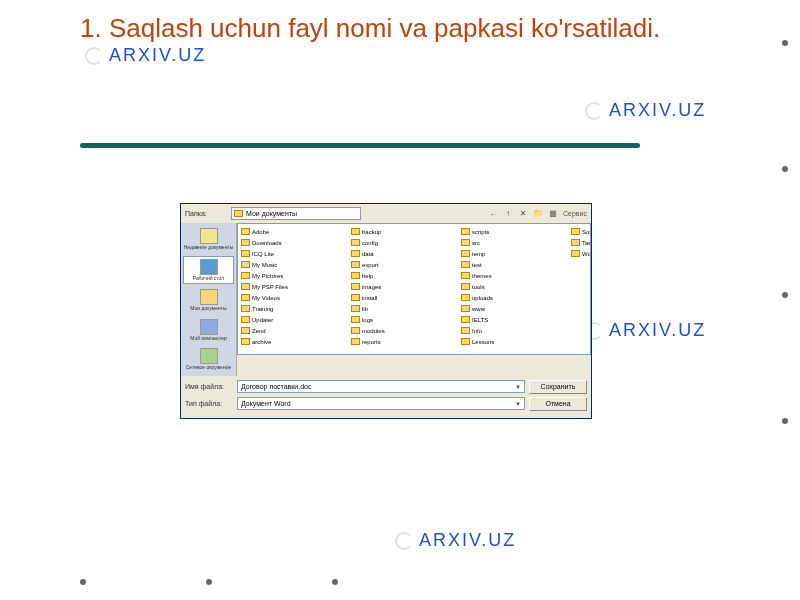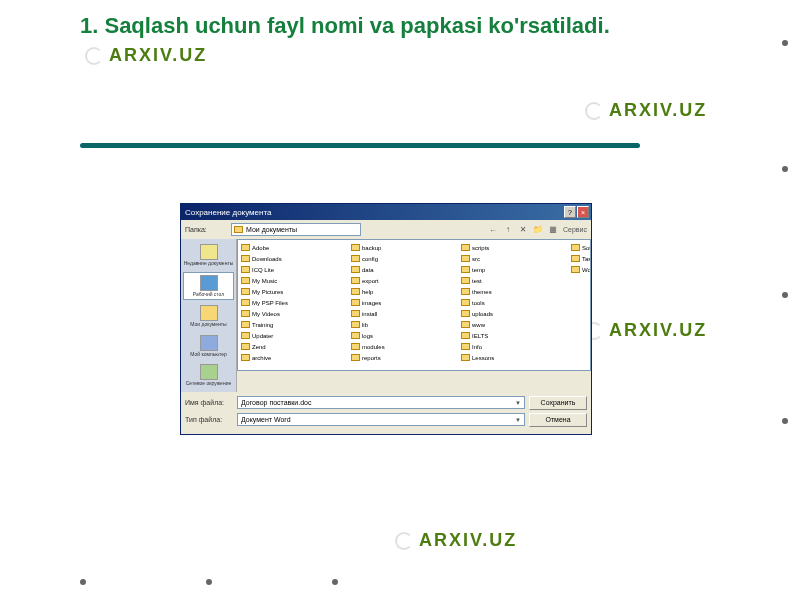--- a/index.html
+++ b/index.html
@@ -6,22 +6,22 @@
 body {
 width: 800px;
 height: 600px;
 background: #ffffff;
 font-family: Arial, sans-serif;
 position: relative;
 overflow: hidden;
 }
 .watermark {
 position: absolute;
-color: #4d7c0f;
-font-weight: bold;
+color: #1d4ed8;
+font-weight: normal;
 font-size: 18px;
 letter-spacing: 2px;
 pointer-events: none;
 display: flex;
 align-items: center;
 gap: 6px;
 }
 .watermark::before {
 content: "";
 width: 14px;
@@ -50,23 +50,23 @@
 bottom: 15px;
 left: 80px;
 display: flex;
 gap: 120px;
 }
 .slide-title {
 position: absolute;
 top: 12px;
 left: 80px;
 right: 100px;
-color: #15803d;
-font-size: 22px;
-font-weight: bold;
+color: #c2410c;
+font-size: 26px;
+font-weight: normal;
 line-height: 1.25;
 }
 .divider {
 position: absolute;
 top: 143px;
 left: 80px;
 width: 560px;
 height: 5px;
 background: #0a6666;
 border-radius: 3px;
@@ -246,27 +246,20 @@
     <div class="bullet-dot"></div>
 </div>
 
 <div class="slide-title">
   <span>1. Saqlash uchun fayl nomi va papkasi ko'rsatiladi.</span><br>
 </div>
 
 <div class="divider"></div>
 
 <div class="dialog">
-  <div class="titlebar">
-    <span class="titlebar-text">Сохранение документа</span>
-    <div class="titlebar-buttons">
-      <div class="tb-btn">?</div>
-      <div class="tb-btn tb-close">×</div>
-    </div>
-  </div>
 
   <div class="toolbar-row">
     <span class="label">Папка:</span>
     <div class="combo">
       <div class="small-folder"></div>
       <span>Мои документы</span>
     </div>
     <div class="spacer"></div>
     <div class="tool-icons">
       <div class="tool-icon">←</div>

